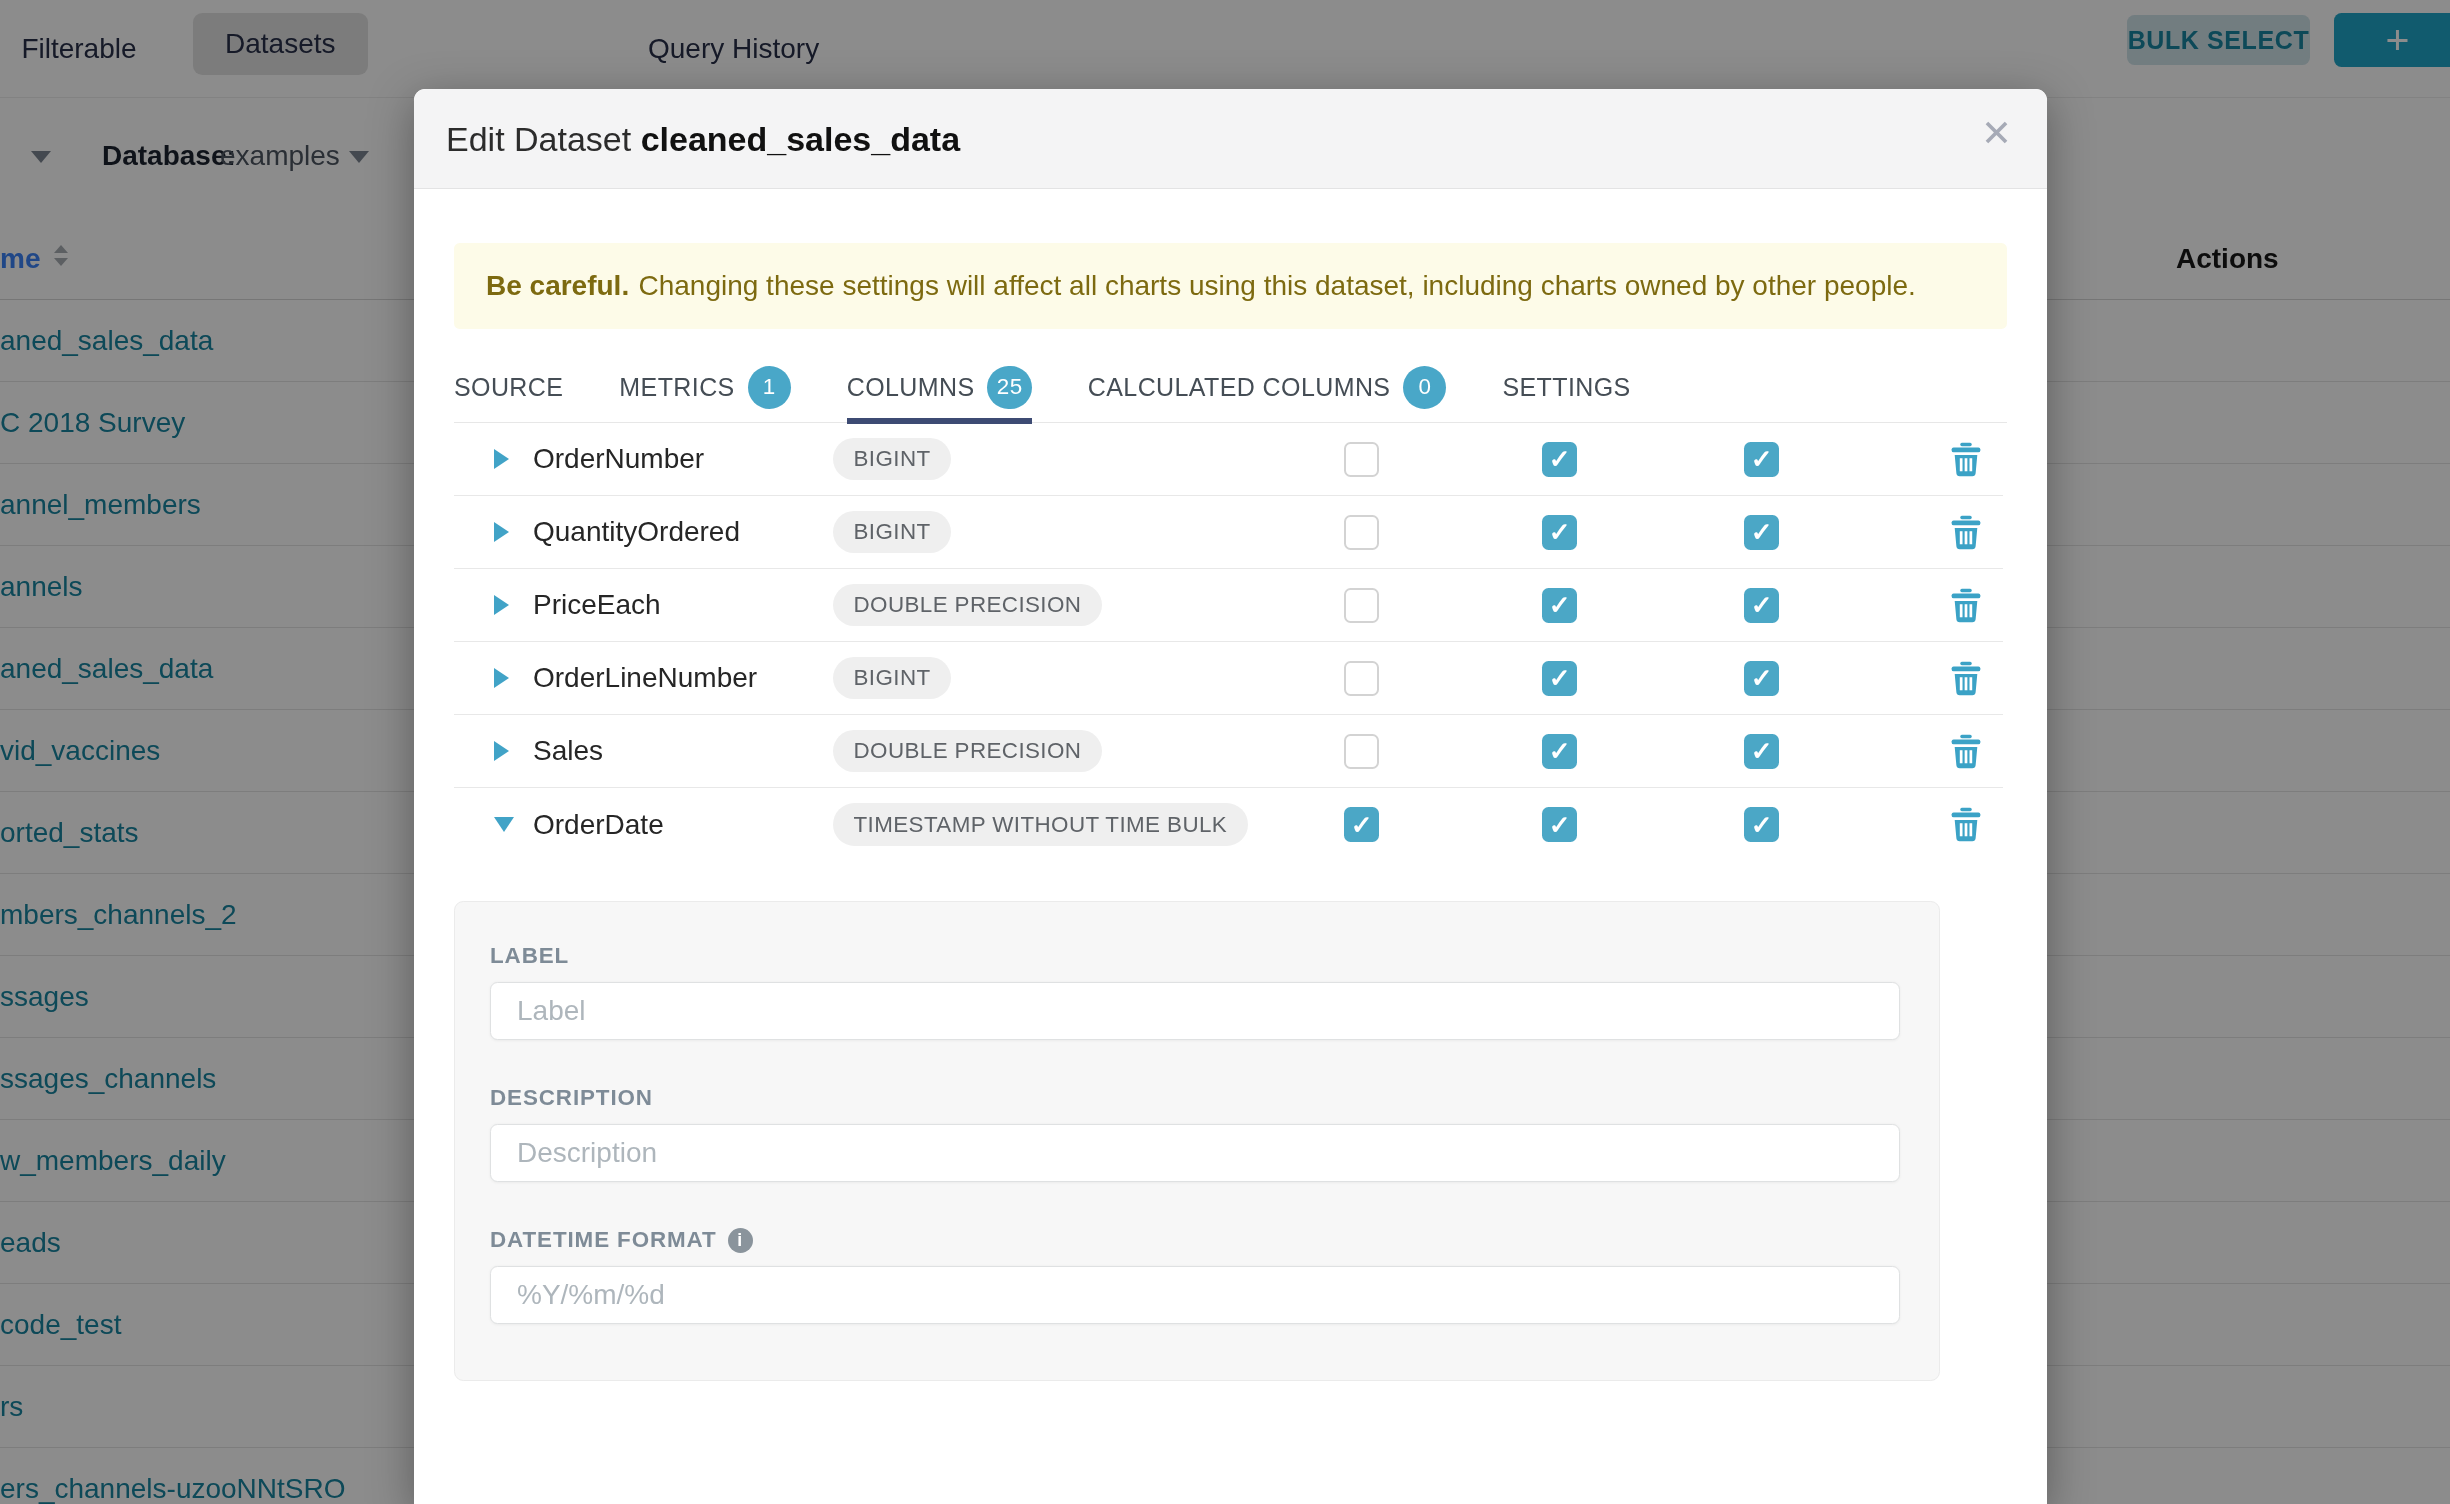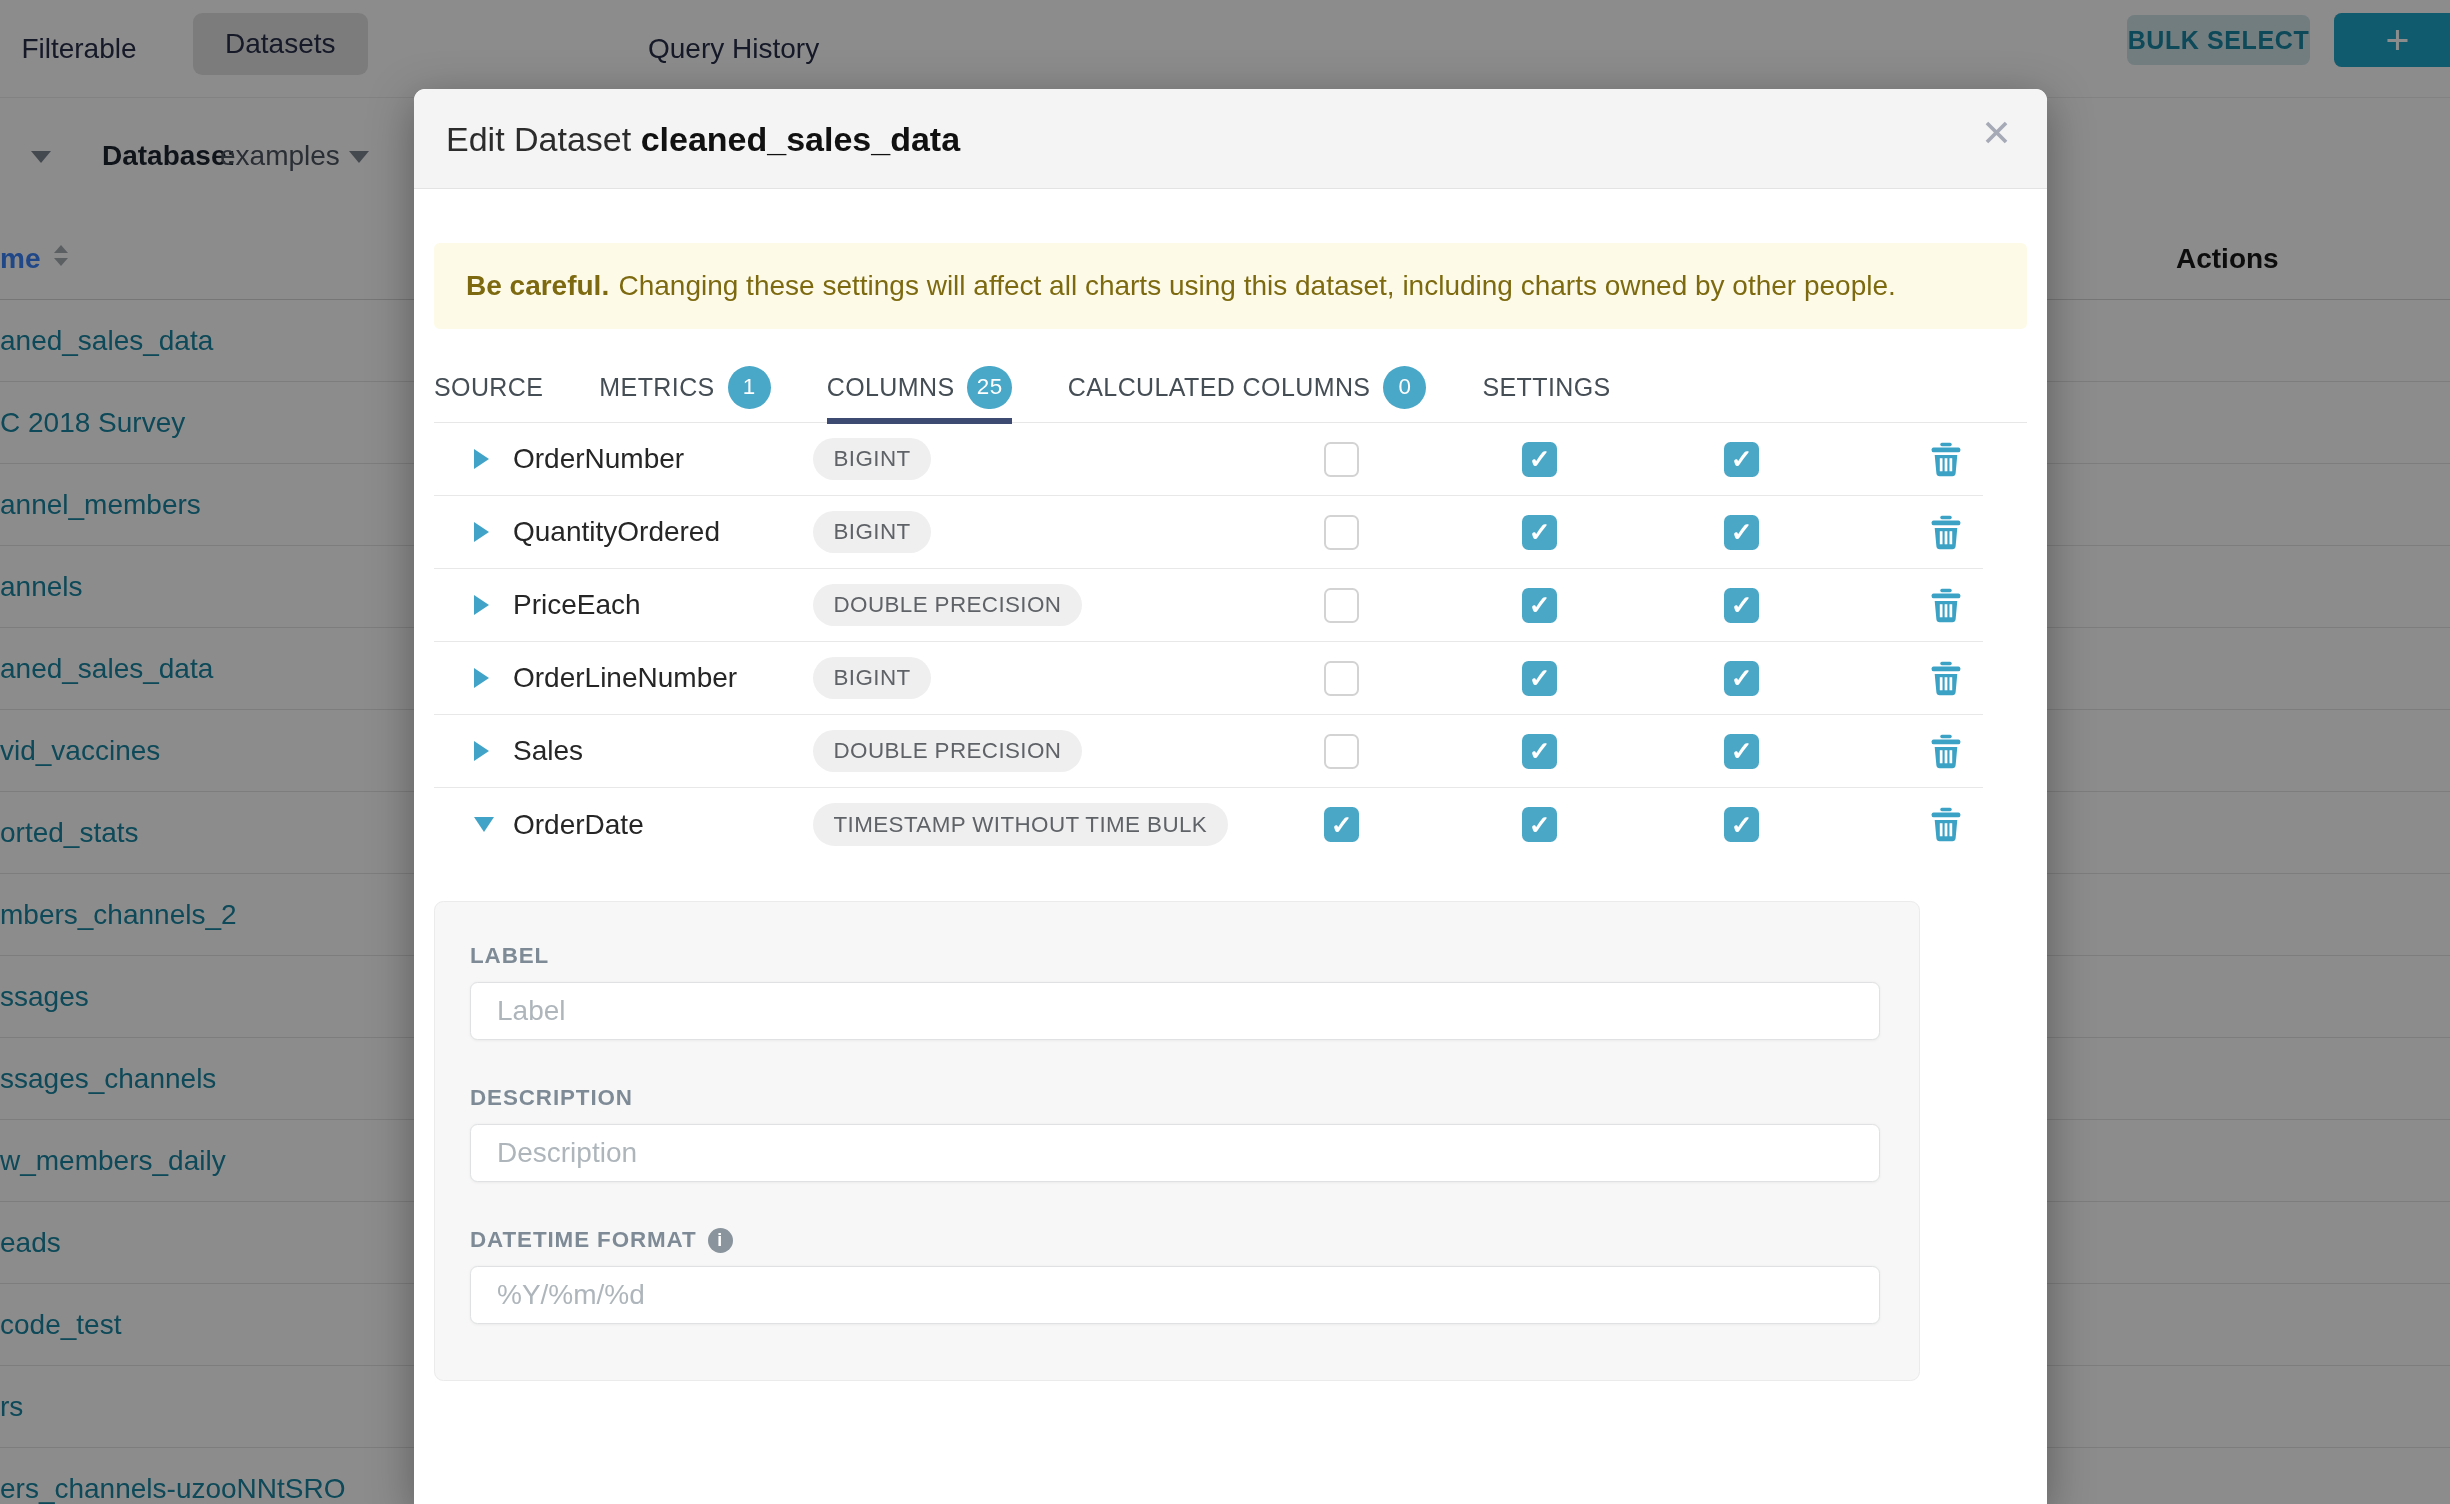--- a/index.html
+++ b/index.html
@@ -48,21 +48,21 @@
   .overlay { position:absolute; inset:0; background:rgba(0,0,0,0.45); z-index:5; }
 
   
   .modal { position:absolute; left:414px; top:89px; width:1633px; height:1416px; background:#ffffff; border-radius:11.2px 11.2px 0 0;
     box-shadow:0 11.2px 45px rgba(0,0,0,.35); z-index:10; overflow:hidden; }
   .modal-header { position:relative; height:100px; background:#f4f4f5; border-bottom:1.9px solid #e3e3e4; border-radius:11.2px 11.2px 0 0; }
   .modal-title { position:absolute; left:32px; top:31px; font-size:34px; color:#2c2c2c; }
   .modal-title b { color:#111111; font-weight:700; }
   .modal-close { position:absolute; right:35px; top:26px; font-size:37px; color:#a6aab6; background:none; border:none; cursor:pointer; font-family:"Liberation Sans",sans-serif; line-height:1; }
 
-  .modal-body { position:relative; padding:0 20px; }
+  .modal-body { position:relative; padding:0 40px; }
 
   .warning { margin-top:54px; height:86px; background:var(--warning-bg); border-radius:5.6px; display:flex; align-items:center; padding-left:32px;
     font-size:28px; color:var(--warning-text); white-space:nowrap; overflow:hidden; }
   .warning b { font-weight:700; margin-right:9.3px; }
 
   .tabs { margin-top:23px; height:71px; display:flex; align-items:center; gap:56px; border-bottom:1.9px solid #e7e7e7; }
   .tab { position:relative; height:71px; display:flex; align-items:center; gap:13px; font-size:25px; letter-spacing:0.4px; color:#454d55; cursor:pointer; white-space:nowrap; }
   .tab .badge { min-width:43px; height:43px; border-radius:21.4px; background:var(--badge); color:#ffffff; font-size:22.4px; display:flex; align-items:center; justify-content:center; padding:0 9.3px; }
   .tab.active::after { content:""; position:absolute; left:0; right:0; bottom:-1.9px; height:6.5px; background:var(--underline); }
 

